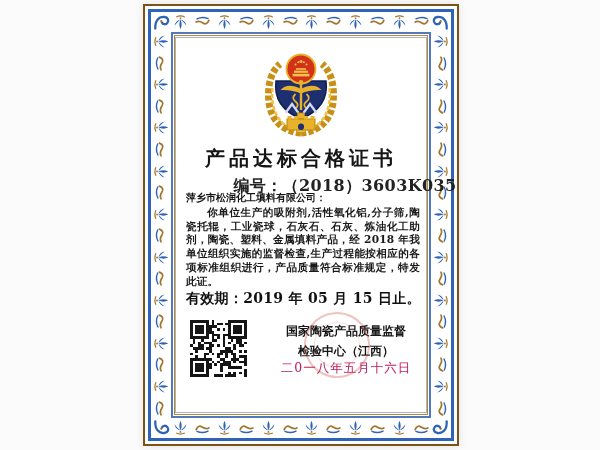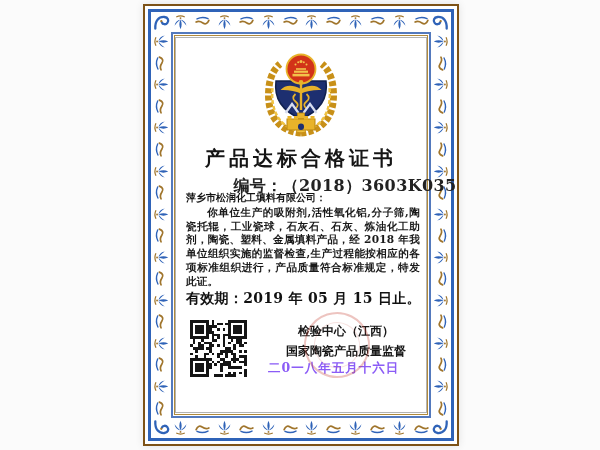--- a/index.html
+++ b/index.html
@@ -41,22 +41,22 @@
     font-size:20px;font-weight:700;letter-spacing:4px;color:#151515;}
   .serial{position:absolute;top:138px;left:0;width:100%;text-align:center;transform:translateX(44px);
     font-size:16px;font-weight:700;color:#222;letter-spacing:.4px;}
   .recipient{position:absolute;top:153px;left:10px;font-size:10px;font-weight:700;color:#141414;}
   .bodytext{position:absolute;top:168px;left:10px;width:234px;margin:0;font-size:10.6px;line-height:13.7px;
     font-weight:600;color:#1a1a1a;text-align:justify;text-indent:2em;letter-spacing:.2px;}
   .validity{position:absolute;top:252px;left:10px;font-size:14px;font-weight:700;color:#111;letter-spacing:.3px;}
   .qr{position:absolute;left:14px;top:282px;width:57px;height:57px;background:#fff;}
   .issuer{position:absolute;left:92px;top:283px;width:156px;text-align:center;
     font-size:12px;font-weight:700;line-height:20px;color:#161616;}
-  .date{position:absolute;left:92px;top:322px;width:156px;
-    font-size:12.5px;font-weight:700;letter-spacing:1px;color:#8b5cf6;}
+  .date{position:absolute;left:92px;top:322px;width:156px;text-align:center;
+    font-size:12.5px;font-weight:400;letter-spacing:1px;color:#be185d;}
   .stamp{position:absolute;left:128px;top:274px;width:62px;height:62px;border-radius:50%;
     border:2px solid rgba(198,70,58,.32);transform:rotate(-18deg);}
   .stamp::after{content:"";position:absolute;inset:8px;border:1px solid rgba(198,70,58,.16);border-radius:50%;}
 </style>
 </head>
 <body>
 
 <div class="stage">
   <div class="cert">
     <div class="frame-blue"></div>
@@ -602,20 +602,20 @@
           <rect x="10" y="20" width="1" height="1" fill="#151515"></rect>
           <rect x="11" y="20" width="1" height="1" fill="#151515"></rect>
           <rect x="13" y="20" width="1" height="1" fill="#151515"></rect>
           <rect x="14" y="20" width="1" height="1" fill="#151515"></rect>
           <rect x="15" y="20" width="1" height="1" fill="#151515"></rect>
           <rect x="16" y="20" width="1" height="1" fill="#151515"></rect>
           <rect x="20" y="20" width="1" height="1" fill="#151515"></rect>
         </svg>
 
       <div class="issuer">
+        <div>国家陶瓷产品质量监督</div>
         <div>检验中心（江西）</div>
-        <div>国家陶瓷产品质量监督</div>
       </div>
       <div class="date">二0一八年五月十六日</div>
       <div class="stamp"></div>
     </div>
   </div>
 </div>
 
 </body></html>

